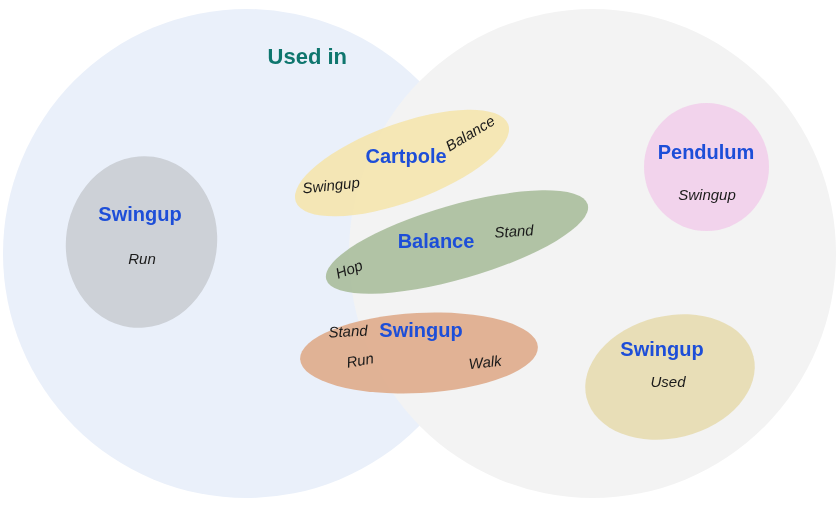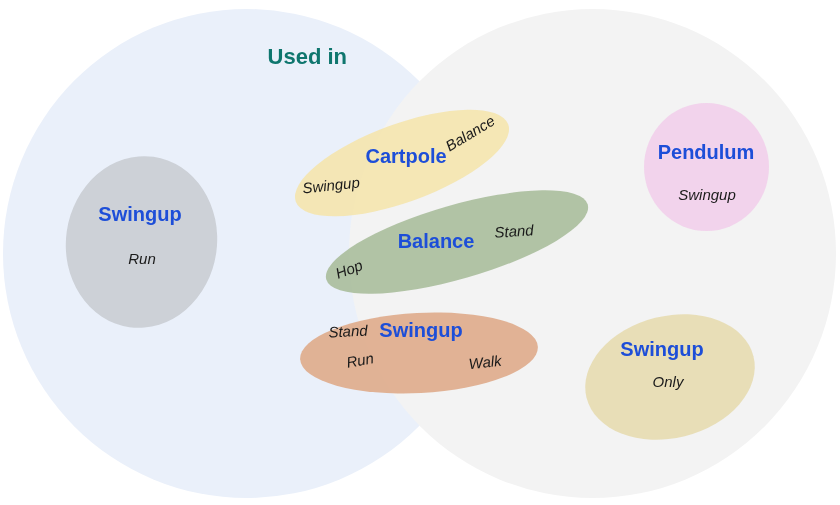--- a/index.html
+++ b/index.html
@@ -88,15 +88,15 @@
 
   <div class="lbl name" id="l-walker-name">Swingup</div>
   <div class="lbl task" id="l-walker-stand">Stand</div>
   <div class="lbl task" id="l-walker-run">Run</div>
   <div class="lbl task" id="l-walker-walk">Walk</div>
 
   <div class="lbl name" id="l-pendulum-name">Pendulum</div>
   <div class="lbl task" id="l-pendulum-swingup">Swingup</div>
 
   <div class="lbl name" id="l-finger-name">Swingup</div>
-  <div class="lbl task" id="l-finger-spin">Only</div>
+  <div class="lbl task" id="l-finger-spin">Used</div>
 
 </div>
 
 </body></html>

